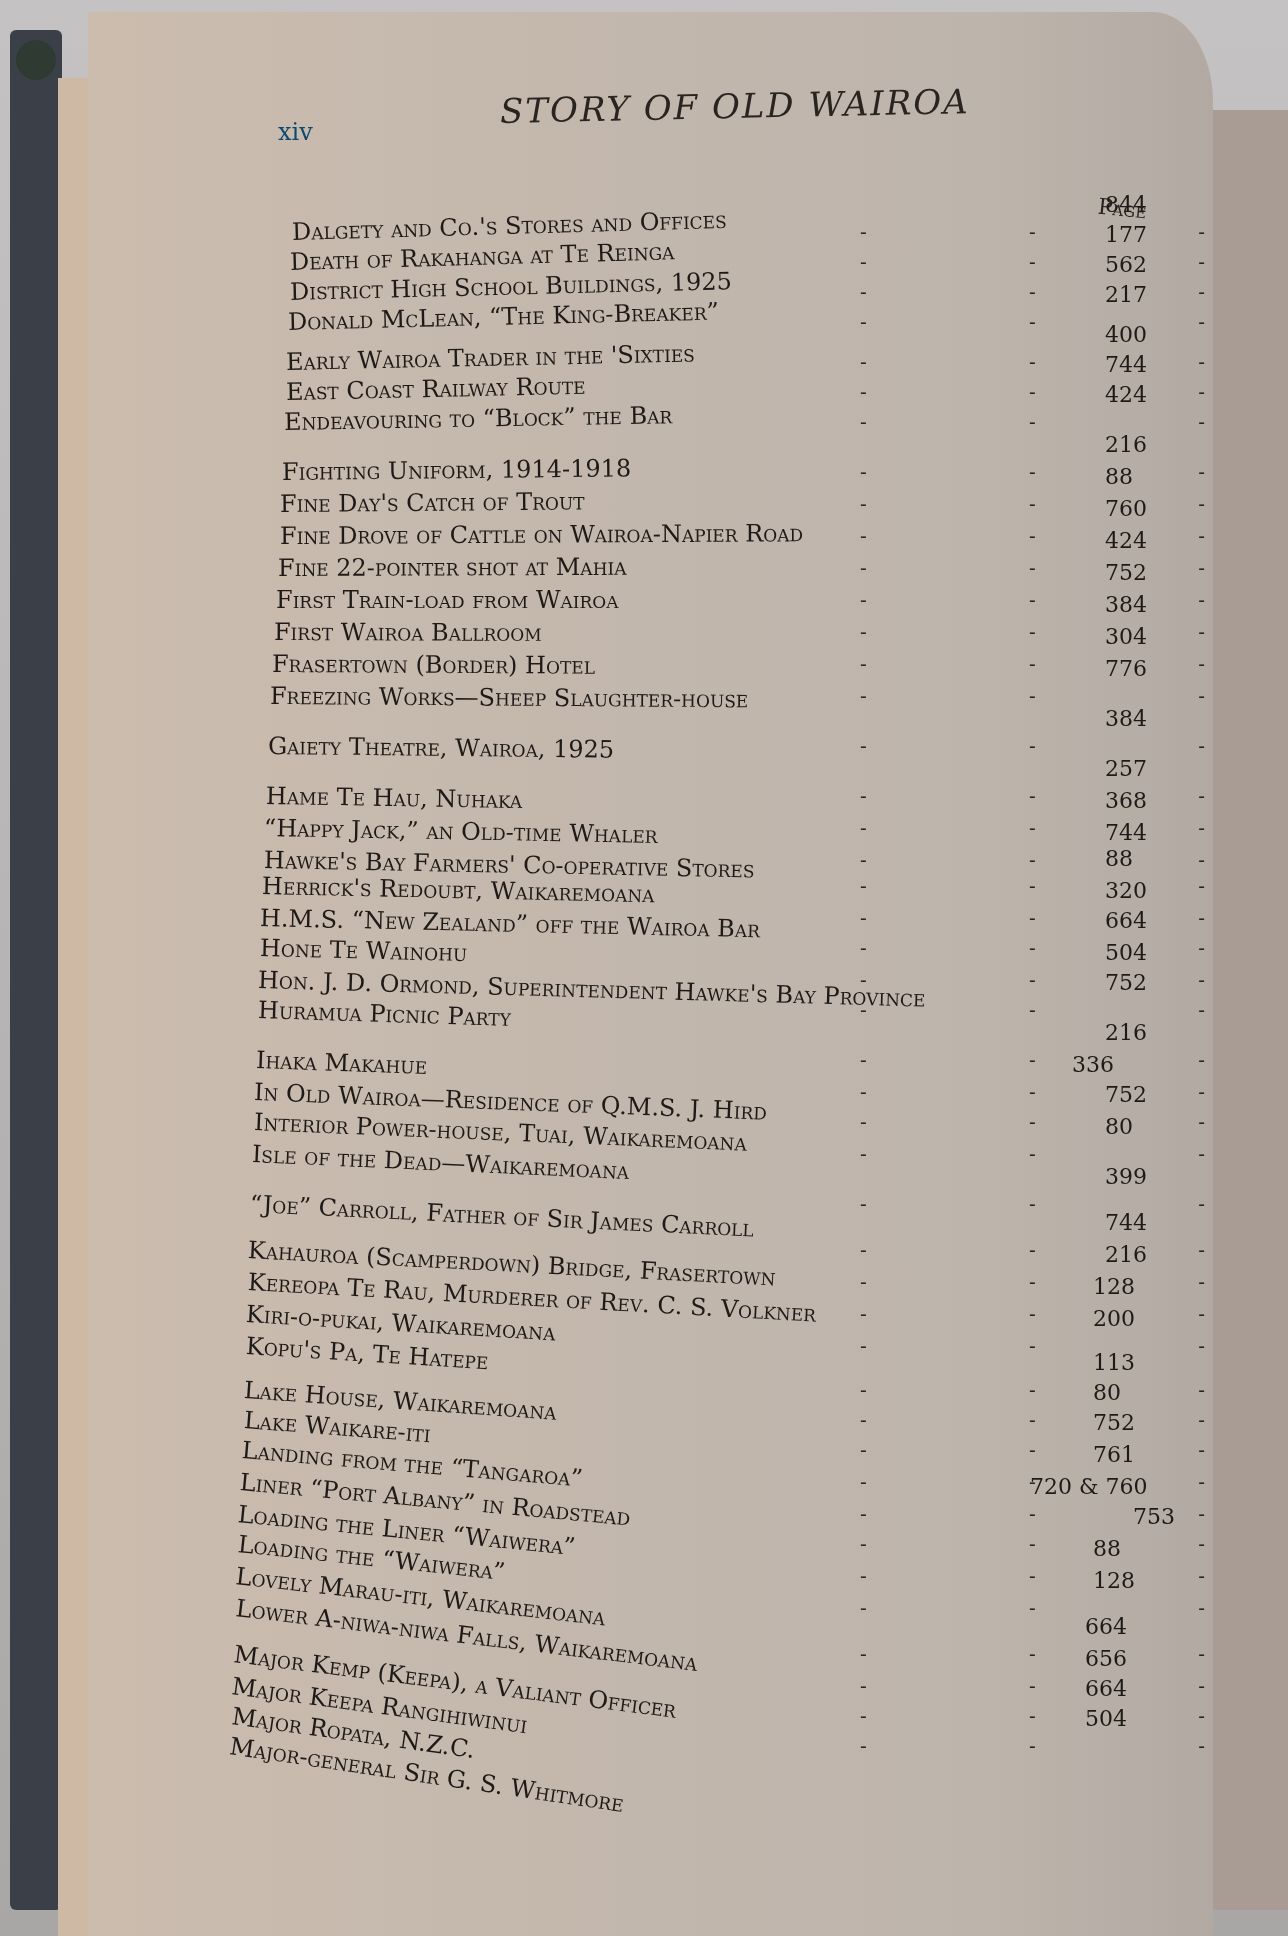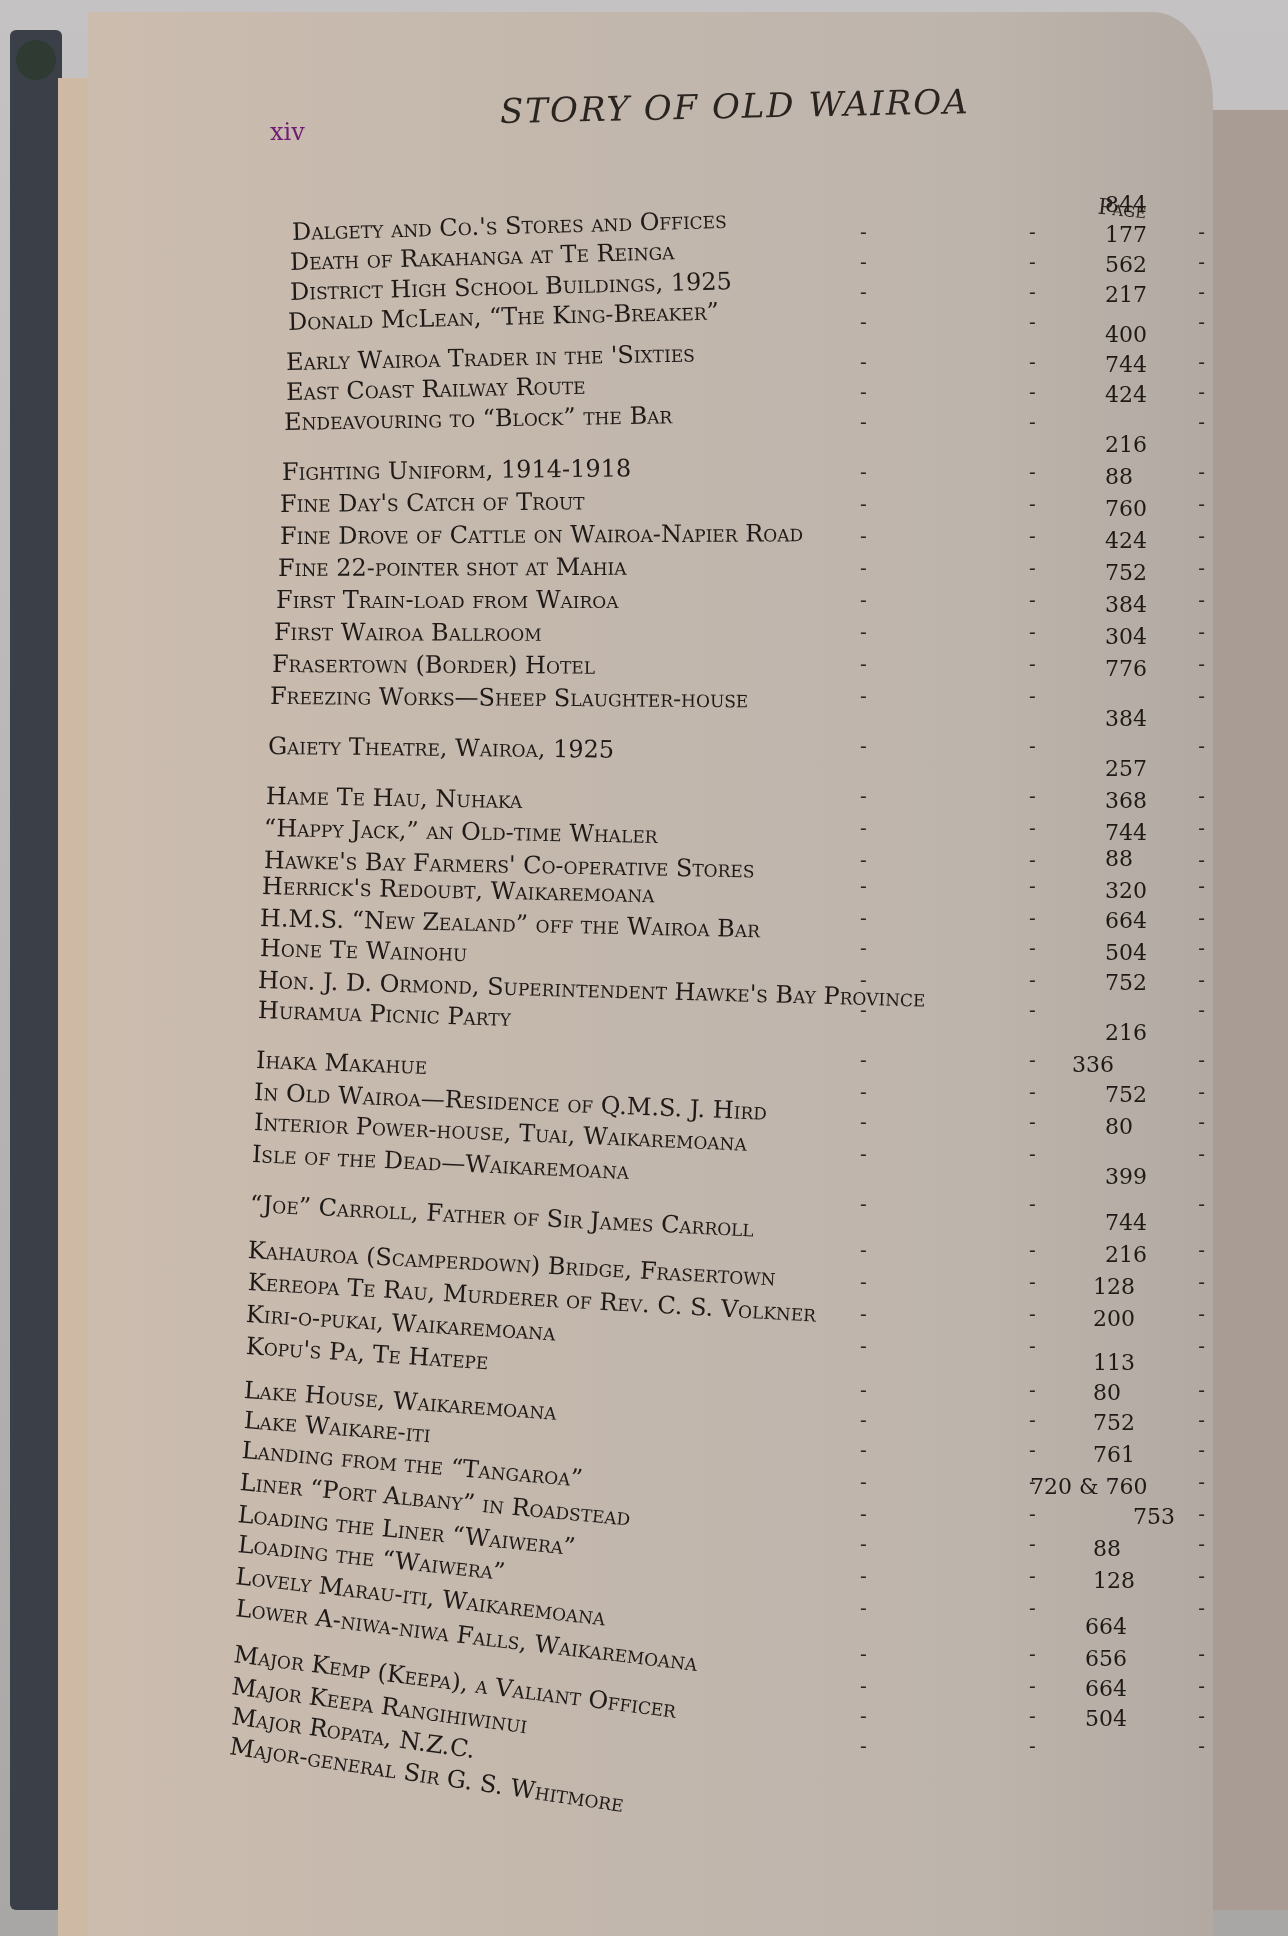--- a/index.html
+++ b/index.html
@@ -11,21 +11,21 @@
   .backdrop { position:absolute; inset:0; background:linear-gradient(180deg,#c4c2c3 0%,#a9a6a6 100%); }
   .spine { position:absolute; left:10px; top:30px; width:52px; height:1880px; background:#3b4048; border-radius:6px; }
   .spine-tuft { position:absolute; left:6px; top:10px; width:40px; height:40px; background:#2f3a33; border-radius:50%; }
   .page-edge { position:absolute; left:58px; top:78px; width:40px; height:1858px; background:#cdb9a4; }
   .back-page { position:absolute; left:1212px; top:110px; width:76px; height:1800px; background:#a89c94; }
   .page {
     position:absolute; left:88px; top:12px; width:1125px; height:1924px;
     background:linear-gradient(90deg,#cbbcae 0%,#c4b8ad 40%,#bdb4ac 80%,#b2aaa2 100%);
     border-top-right-radius:60px 90px;
   }
-  .folio { position:absolute; left:270px; top:118px; font-size:24px; color:#701a75; }
+  .folio { position:absolute; left:278px; top:118px; font-size:24px; color:#0c4a6e; }
   .running-head { position:absolute; left:500px; top:86px; font-size:34px; font-style:italic; letter-spacing:2px; color:#2a2420; transform:rotate(-1.2deg); }
   .col-head { position:absolute; left:1098px; top:196px; font-size:22px; color:#2a2420; font-variant:small-caps; transform:rotate(6deg); }
   .entries { position:absolute; left:0; top:0; width:1288px; height:1936px; }
   .entry { position:absolute; height:28px; width:1288px; }
   .entry .title {
     position:absolute; font-variant:small-caps; font-size:24px; color:#1f1a17; white-space:nowrap;
     transform-origin:left center;
   }
   .entry .leaders { position:absolute; color:#2a2420; font-size:20px; letter-spacing:78px; white-space:nowrap; }
   .entry .pg { position:absolute; font-size:22px; color:#1f1a17; white-space:nowrap; }

